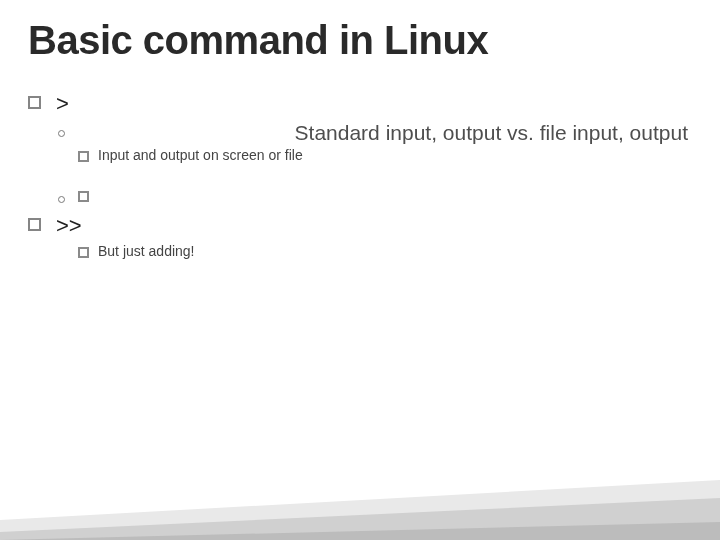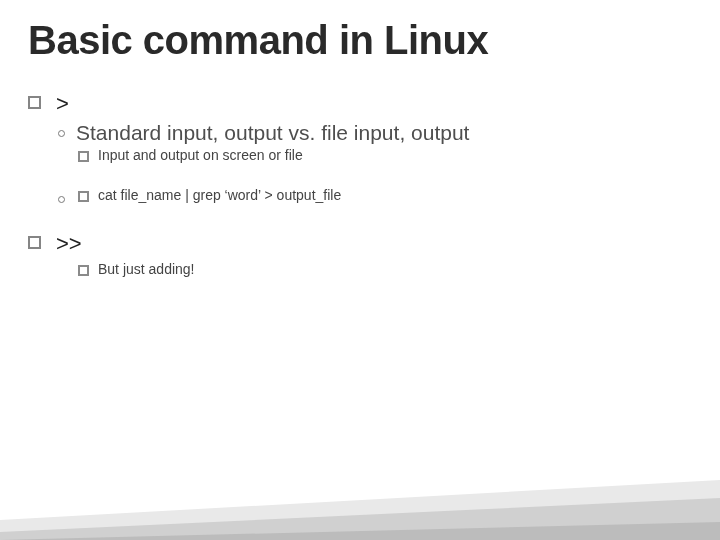--- a/index.html
+++ b/index.html
@@ -39,20 +39,21 @@
     height: 13px;
     border: 2px solid #858585;
     box-sizing: border-box;
   }
   .lvl2 {
     position: relative;
     padding-left: 48px;
     font-size: 21px;
     color: #4e4e4e;
     margin: 2px 0;
+    text-align: right;
   }
   .lvl2 .ring {
     position: absolute;
     left: 30px;
     top: 9px;
     width: 7px;
     height: 7px;
     border: 1.5px solid #7a7a7a;
     border-radius: 50%;
     box-sizing: border-box;
@@ -106,21 +107,20 @@
     <span>Input and output on screen or file</span>
   </div>
 
   <div class="gap"></div>
 
   <div class="lvl2">
     <span class="ring"></span>
   </div>
   <div class="lvl3">
     <span class="bullet-box-s"></span>
-    <span>cat file_name | grep ‘word’ &gt; output_file</span>
   </div>
 
   <div class="gap"></div>
 
   <div class="lvl1">
     <span class="bullet-box"></span>
     <span>&gt;&gt;</span>
   </div>
   <div class="lvl3">
     <span class="bullet-box-s"></span>

